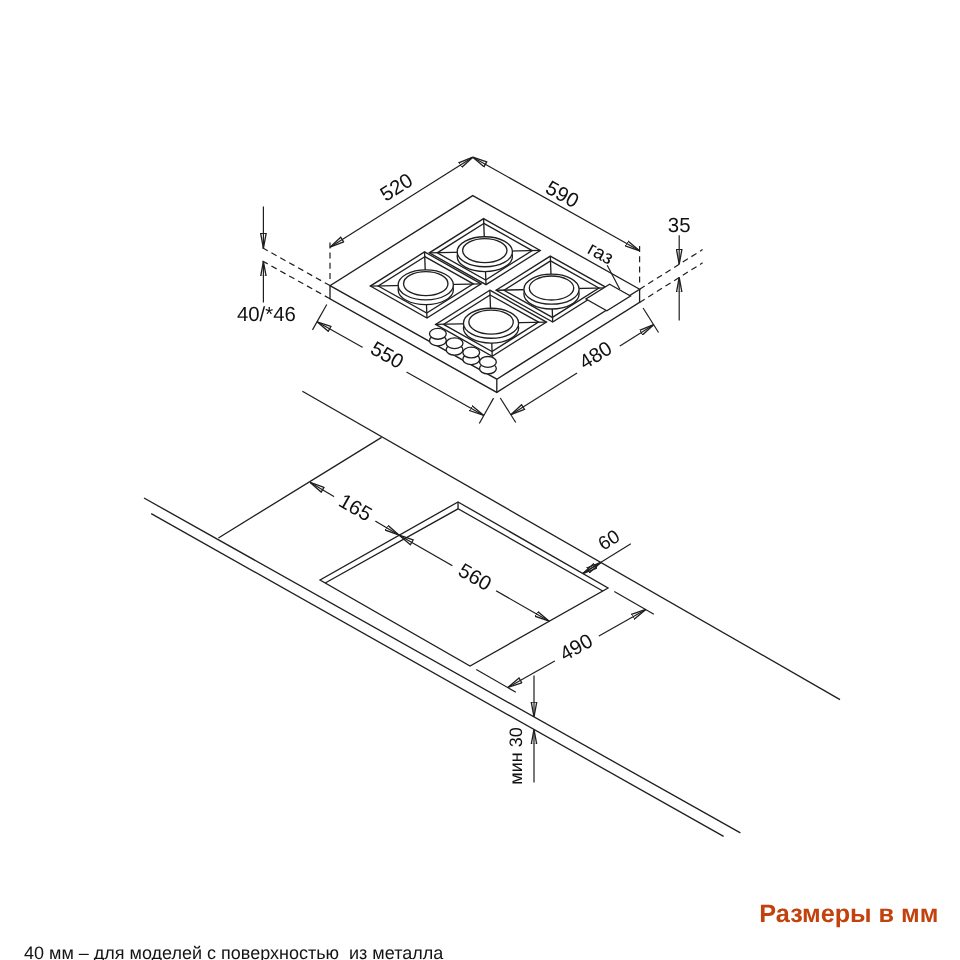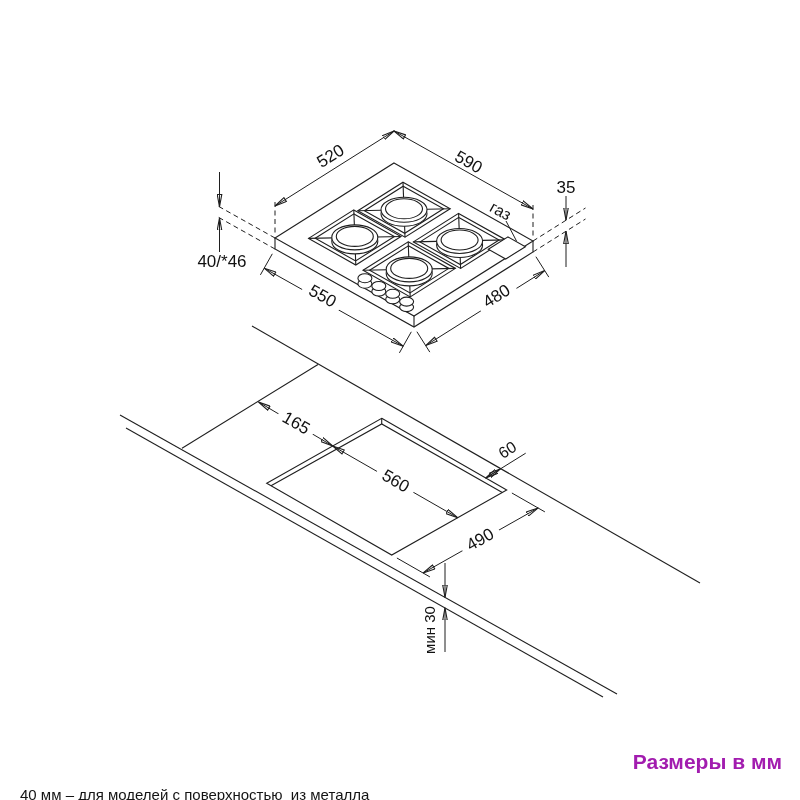--- a/index.html
+++ b/index.html
@@ -8,21 +8,21 @@
   svg{position:absolute;left:0;top:0;}
   svg line, svg path, svg ellipse{stroke:#1f1f1f;stroke-width:1.1;fill:none;}
   svg .fw{fill:#ffffff;}
   svg .dim{stroke-width:1;}
   svg .dash{stroke-dasharray:5,3.5;stroke-width:1;}
   svg text{fill:#111111;font-family:"Liberation Sans",sans-serif;font-size:17px;
            text-anchor:middle;dominant-baseline:middle;stroke:none;}
   svg .bg{fill:#ffffff;stroke:none;}
   .footnotes{position:absolute;left:20px;top:745px;font-size:15px;line-height:20px;
              color:#141414;white-space:pre;}
-  .units{position:absolute;right:18px;top:750px;font-size:21px;font-weight:600;color:#a21caf;}
+  .units{position:absolute;right:18px;top:750px;font-size:21px;font-weight:600;color:#c2410c;}
 </style>
 </head>
 <body>
 
 <div class="page">
 
 <svg width="800" height="800" viewBox="0 0 800 800">
   <defs>
     <marker id="ae" orient="auto" markerWidth="14" markerHeight="6" refX="12.5" refY="3">
       <path d="M0,0.7 L12.5,3 L0,5.3 Z" fill="#1f1f1f" stroke="none"></path>

